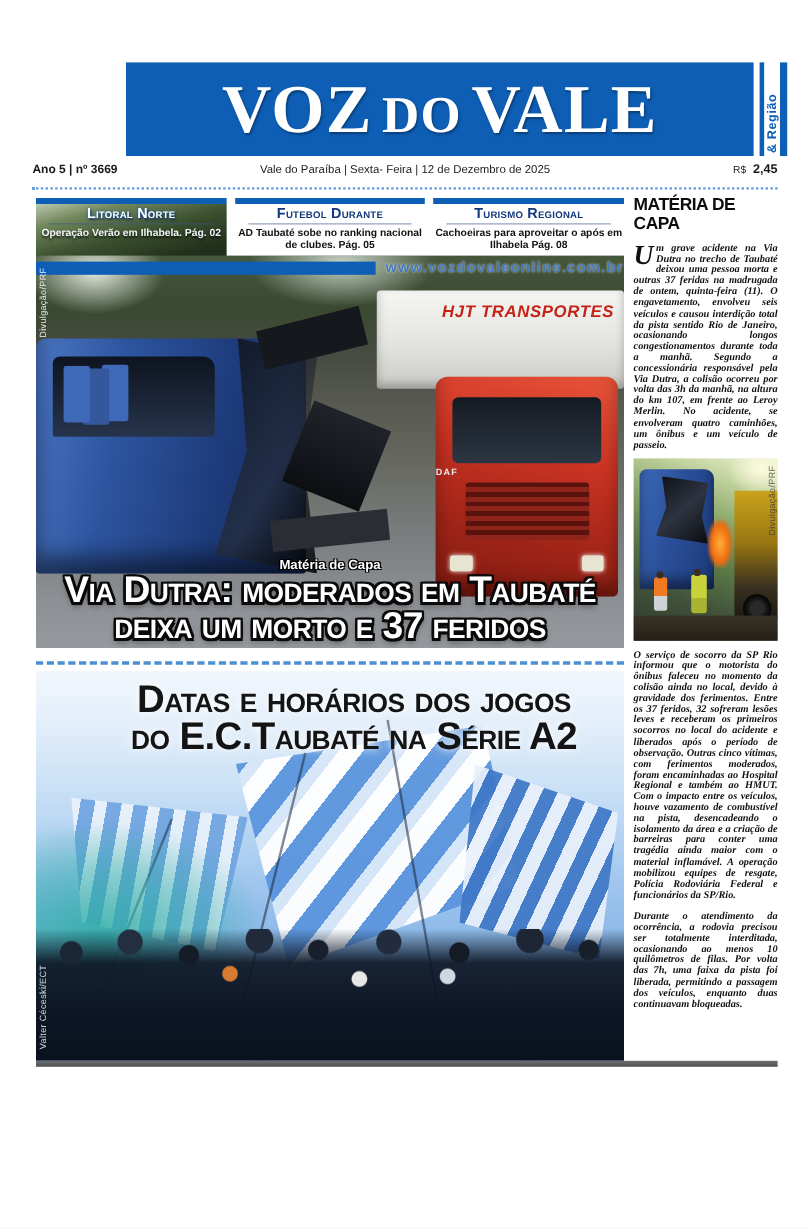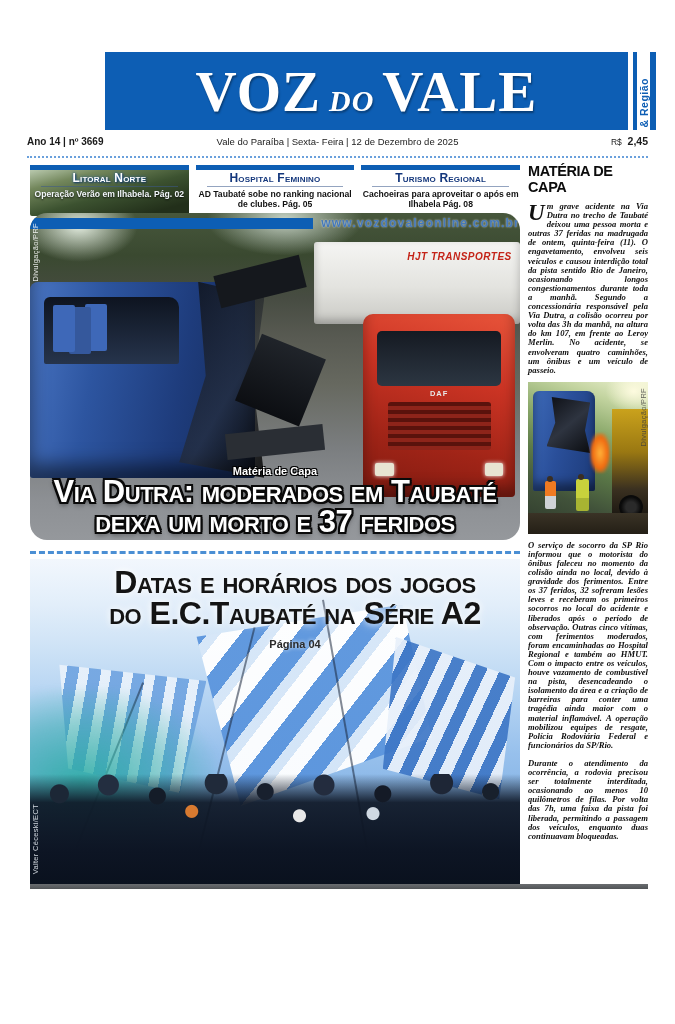--- a/index.html
+++ b/index.html
@@ -5,21 +5,21 @@
   html,body{margin:0;padding:0;background:#e9e9e9;}
   .page{position:relative;width:675px;height:1024px;background:#ffffff;margin:0 auto;overflow:hidden;
         font-family:"Liberation Sans",sans-serif;}
 
   
   .mast-box{position:absolute;left:105px;top:52px;width:523px;height:78px;background:#0d5eb4;
             display:flex;align-items:center;justify-content:center;}
   .mast-title{color:#fff;font-family:"Liberation Serif",serif;font-weight:bold;letter-spacing:1px;
               text-shadow:1px 2px 2px rgba(0,0,0,.35);display:flex;align-items:baseline;gap:8px;}
   .mast-big{font-size:57px;line-height:1;}
-  .mast-small{font-size:30px;line-height:1;font-style:italic;}
+  .mast-small{font-size:43px;line-height:1;}
   .region-strip{position:absolute;left:633px;top:52px;width:23px;height:78px;display:flex;}
   .region-bar-l{width:4px;background:#0d5eb4;}
   .region-bar-r{width:6px;background:#0d5eb4;}
   .region-mid{flex:1;position:relative;background:#fff;}
   .region-label{position:absolute;left:1px;bottom:2px;writing-mode:vertical-rl;transform:rotate(180deg);
                 color:#0d5eb4;font-weight:bold;font-size:10.5px;letter-spacing:.5px;white-space:nowrap;}
 
   
   .info-row{position:absolute;left:27px;top:135px;width:621px;display:flex;align-items:baseline;
             font-size:10px;color:#1a1a1a;}
@@ -45,51 +45,51 @@
   .nav-photo .t{color:#fff;text-shadow:0 0 3px #1a5fb0,1px 1px 2px rgba(8,30,70,.9);}
   .nav-photo .d{color:#f2f6fa;text-shadow:0 1px 2px rgba(0,0,0,.8);}
   .nav-white .t{color:#14377c;}
   .nav-white .d{color:#111;}
 
   
   .photo1{position:absolute;left:0;top:213px;width:490px;height:327px;overflow:hidden;
           background:
             radial-gradient(ellipse 90px 55px at 10% 4%, rgba(235,244,232,.95) 0%, rgba(235,244,232,0) 65%),
             radial-gradient(ellipse 130px 60px at 52% 2%, rgba(220,232,222,.85) 0%, rgba(220,232,222,0) 60%),
-            linear-gradient(180deg,#47573c 0%,#3a4930 13%,#474c42 26%,#585a52 38%,#66685f 52%,#7b7e80 72%,#8d9094 88%,#95989c 100%); border-radius: 17px;}
+            linear-gradient(180deg,#47573c 0%,#3a4930 13%,#474c42 26%,#585a52 38%,#66685f 52%,#7b7e80 72%,#8d9094 88%,#95989c 100%);}
   .url-row{position:absolute;left:0;top:3px;width:100%;display:flex;align-items:center;z-index:6;}
   .url-bar{width:315px;height:11px;background:#0d5eb4;}
   .url-text{margin-left:8px;font-size:12px;font-weight:bold;letter-spacing:1.2px;color:#4579bb;
             text-shadow:0 0 2px rgba(255,255,255,.8);}
   .bus{position:absolute;left:0;top:21%;width:46%;height:60%;
        background:linear-gradient(100deg,#4a76c4 0%,#2d55a0 30%,#1e3c7c 65%,#142a58 100%);
        border-radius:8px 16px 3px 3px;box-shadow:inset 0 -14px 18px rgba(0,0,0,.5);}
   .bus-window{position:absolute;left:6%;top:8%;width:60%;height:34%;background:linear-gradient(180deg,#0e1420,#26344c);
               border-radius:6px 10px 2px 2px;}
   .bus-curtain{position:absolute;left:10%;top:12%;width:10%;height:24%;background:#3e68b8;border-radius:2px;
                box-shadow:16px 2px 0 #35589c,32px -1px 0 #3e68b8;}
   .bus-crumple{position:absolute;right:-4%;top:0;width:42%;height:100%;
                background:linear-gradient(120deg,rgba(10,12,16,.85),rgba(40,44,50,.6) 60%,rgba(0,0,0,.85));
                clip-path:polygon(30% 0,100% 8%,88% 52%,100% 100%,10% 92%,38% 48%);}
   .debris1{position:absolute;left:38%;top:16%;width:18%;height:10%;background:#15181d;transform:rotate(-14deg);}
   .debris2{position:absolute;left:44%;top:40%;width:14%;height:22%;background:linear-gradient(#20242a,#0c0e12);transform:rotate(22deg);}
   .debris3{position:absolute;left:40%;top:66%;width:20%;height:8%;background:#2a2e34;transform:rotate(-6deg);}
   .trailer{position:absolute;right:0;top:9%;width:42%;height:25%;
            background:linear-gradient(180deg,#f5f5f3 0%,#e3e3df 55%,#c9c9c4 100%);
            border-radius:3px;box-shadow:inset 0 -4px 8px rgba(0,0,0,.25);}
-  .trailer-brand{position:absolute;right:4%;top:10%;font-size:10px;font-weight:bold;font-style:italic;
+  .trailer-brand{position:absolute;right:4%;top:10%;font-size:14px;font-weight:bold;font-style:italic;
                  color:#c42418;letter-spacing:.5px;}
   .cab{position:absolute;right:1%;top:31%;width:31%;height:56%;
        background:linear-gradient(195deg,#e8543a 0%,#cc3424 35%,#a02417 70%,#801a10 100%);
        border-radius:10px 10px 4px 4px;box-shadow:inset 0 -10px 14px rgba(0,0,0,.35);}
   .windshield{position:absolute;left:9%;top:9%;width:82%;height:30%;background:linear-gradient(180deg,#151a22,#2c3642);
               border-radius:5px;}
   .grill{position:absolute;left:16%;top:48%;width:68%;height:26%;
          background:repeating-linear-gradient(180deg,#5a120c 0 4px,#8e241a 4px 8px);border-radius:3px;}
-  .cab-logo{position:absolute;left:0;top:41%;width:100%;text-align:center;font-size:7.5px;font-weight:bold;
+  .cab-logo{position:absolute;left:0;top:41%;width:100%;text-align:left;font-size:7.5px;font-weight:bold;
             color:#e8e8e8;letter-spacing:1px;}
   .headlight{position:absolute;bottom:12%;width:12%;height:7%;background:#e8e4d2;border-radius:2px;box-shadow:0 0 4px #fff;}
   .hl-l{left:8%;} .hl-r{right:8%;}
   .credit-v{position:absolute;writing-mode:vertical-rl;transform:rotate(180deg);font-size:7.5px;
             color:rgba(255,255,255,.88);letter-spacing:.3px;z-index:7;white-space:nowrap;}
   .credit1{left:1px;top:10px;}
   .head-overlay{position:absolute;left:0;bottom:4px;width:100%;text-align:center;z-index:5;}
   .kicker{font-size:11px;font-weight:bold;color:#fff;
           text-shadow:-1px -1px 0 #000,1px -1px 0 #000,-1px 1px 0 #000,1px 1px 0 #000;}
   .hl{font-variant:small-caps;font-weight:bold;font-size:31px;line-height:.95;color:#fff;letter-spacing:-.5px;
@@ -188,39 +188,39 @@
   </div>
   <div class="region-strip">
     <div class="region-bar-l"></div>
     <div class="region-mid">
       <span class="region-label">&amp; Região</span>
     </div>
     <div class="region-bar-r"></div>
   </div>
 
   <div class="info-row">
-    <span class="info-left">Ano 14  |  nº 3669</span>
+    <span class="info-left">Ano 5  |  nº 3669</span>
     <span class="info-center">Vale do Paraíba | Sexta- Feira | 12 de Dezembro de 2025</span>
     <span class="info-right">
       <span class="price-sym">R$</span>
       <span class="price-val">2,45</span>
     </span>
   </div>
   <div class="dot-line"></div>
 
   <div class="left-col">
 
     <div class="nav-row">
       <div class="nav-item nav-photo">
         <div class="t">Litoral Norte</div>
         <div class="rule"></div>
         <div class="d"><span>Operação Verão em Ilhabela.</span> <b>Pág. 02</b></div>
       </div>
       <div class="nav-item nav-white">
-        <div class="t">Hospital Feminino</div>
+        <div class="t">Futebol Durante</div>
         <div class="rule"></div>
         <div class="d"><span>AD Taubaté sobe no ranking nacional de clubes.</span> <b>Pág. 05</b></div>
       </div>
       <div class="nav-item nav-white">
         <div class="t">Turismo Regional</div>
         <div class="rule"></div>
         <div class="d"><span>Cachoeiras para aproveitar o após em Ilhabela</span> <b>Pág. 08</b></div>
       </div>
     </div>
 
@@ -262,21 +262,20 @@
       <div class="flag-b"></div>
       <div class="flag-c"></div>
       <div class="pole pole1"></div>
       <div class="pole pole2"></div>
       <div class="pole pole3"></div>
       <div class="smoke"></div>
       <div class="crowd"></div>
       <div class="story2-head">
         <div class="hl2">Datas e horários dos jogos</div>
         <div class="hl2">do E.C.Taubaté na Série A2</div>
-        <div class="page-ref">Página 04</div>
       </div>
       <span class="credit-v credit2">Valter Céceski/ECT</span>
     </div>
   </div>
 
   <div class="right-col">
     <h2 class="sb-title">MATÉRIA DE CAPA</h2>
     <p class="sb-body"><span class="dropcap">U</span><span>m grave acidente na Via Dutra no trecho de Taubaté deixou uma pessoa morta e outras 37 feridas na madrugada de ontem, quinta-feira (11). O engavetamento, envolveu seis veículos e causou interdição total da pista sentido Rio de Janeiro, ocasionando longos congestionamentos durante toda a manhã. Segundo a concessionária responsável pela Via Dutra, a colisão ocorreu por volta das 3h da manhã, na altura do km 107, em frente ao Leroy Merlin. No acidente, se envolveram quatro caminhões, um ônibus e um veículo de passeio.</span></p>
     <div class="photo3">
       <div class="p3-bus">

